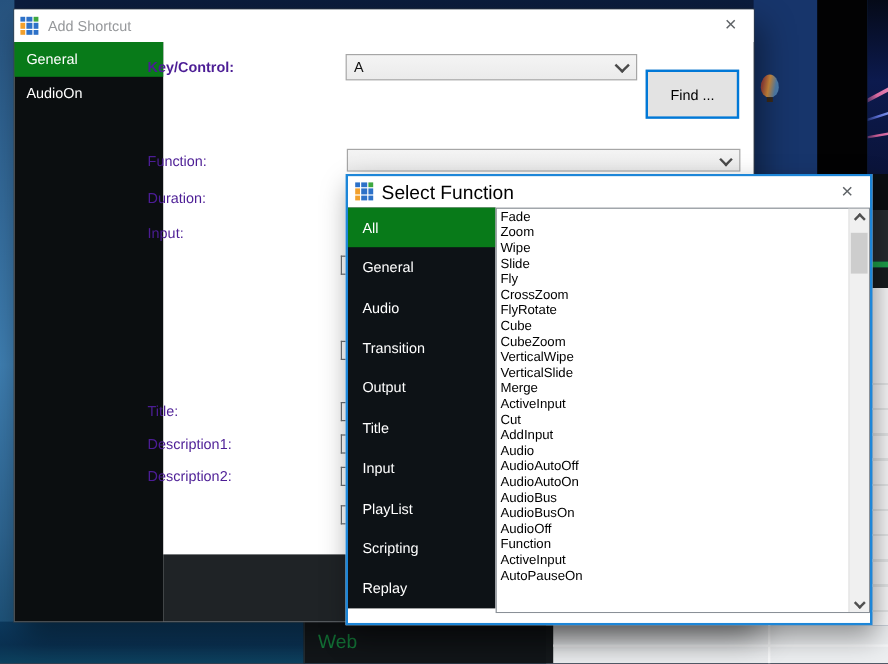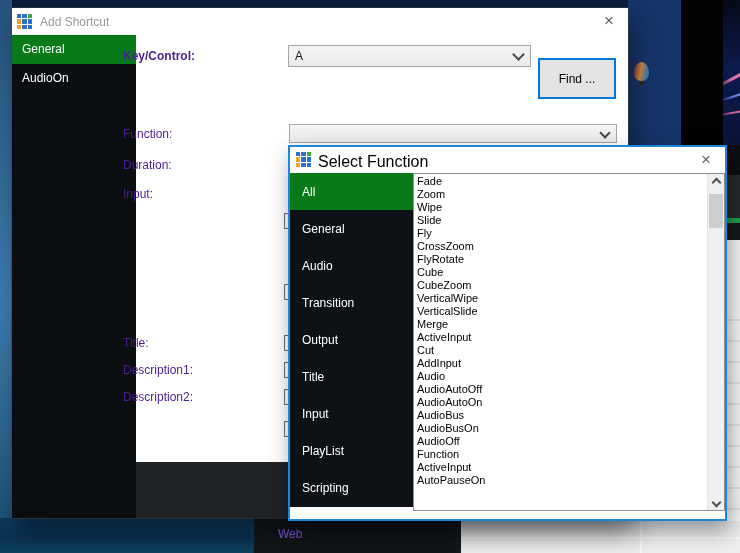--- a/index.html
+++ b/index.html
@@ -26,21 +26,21 @@
   .rs-a{left:0;top:0;width:13px;height:30px;background:#0a0e12;}
   .rs-b{left:0;top:30px;width:13px;height:43px;background:#272c30;}
   .rs-green{left:0;top:73px;width:13px;height:5px;background:#1ea24b;}
   .rs-c{left:0;top:78px;width:13px;height:17px;background:#171b1f;}
   .rs-white{left:0;top:95px;width:13px;height:281px;background:#fdfdfe;}
   .rs-lines{left:0;top:60px;width:13px;height:221px;
     background:repeating-linear-gradient(180deg,transparent 0 19px,#e8eaeb 19px 21px);}
   .ocean{left:0;top:518px;width:255px;height:35px;
     background:linear-gradient(180deg,#0c3a5f 0%,#0a3152 55%,#0d425f 100%);}
   .web-bar{left:253px;top:518px;width:202px;height:35px;background:#121619;border-left:1px solid #2a3238;}
-  .web-label{position:absolute;left:24px;top:9px;color:#8b5cf6;font-size:12px;}
+  .web-label{position:absolute;left:11px;top:9px;color:#15803d;font-size:16px;}
   .bottom-panel{left:455px;top:521px;width:285px;height:32px;background:#edeff1;
     border-left:6px solid #15191c;box-sizing:border-box;}
   .bp-vline{left:179px;top:0;width:2px;height:32px;background:#fafbfc;}
   .bp-hline{left:0;top:16px;width:279px;height:2px;background:#f6f7f8;}
 
   
   .titlebar{position:relative;height:27px;background:#fff;}
   .app-icon{position:absolute;left:5px;top:6px;width:15px;height:15px;
     display:grid;grid-template-columns:repeat(3,1fr);grid-template-rows:repeat(3,1fr);gap:1px;}
   .app-icon div{width:100%;height:100%;}
@@ -195,20 +195,21 @@
       <div class="sf-cats">
           <div class="li-item selected">All</div>
           <div class="li-item">General</div>
           <div class="li-item">Audio</div>
           <div class="li-item">Transition</div>
           <div class="li-item">Output</div>
           <div class="li-item">Title</div>
           <div class="li-item">Input</div>
           <div class="li-item">PlayList</div>
           <div class="li-item">Scripting</div>
+          <div class="li-item">Replay</div>
         </div>
       <div class="sf-listbox">
         <div class="sf-list">
             <div class="li-item">Fade</div>
             <div class="li-item">Zoom</div>
             <div class="li-item">Wipe</div>
             <div class="li-item">Slide</div>
             <div class="li-item">Fly</div>
             <div class="li-item">CrossZoom</div>
             <div class="li-item">FlyRotate</div>

